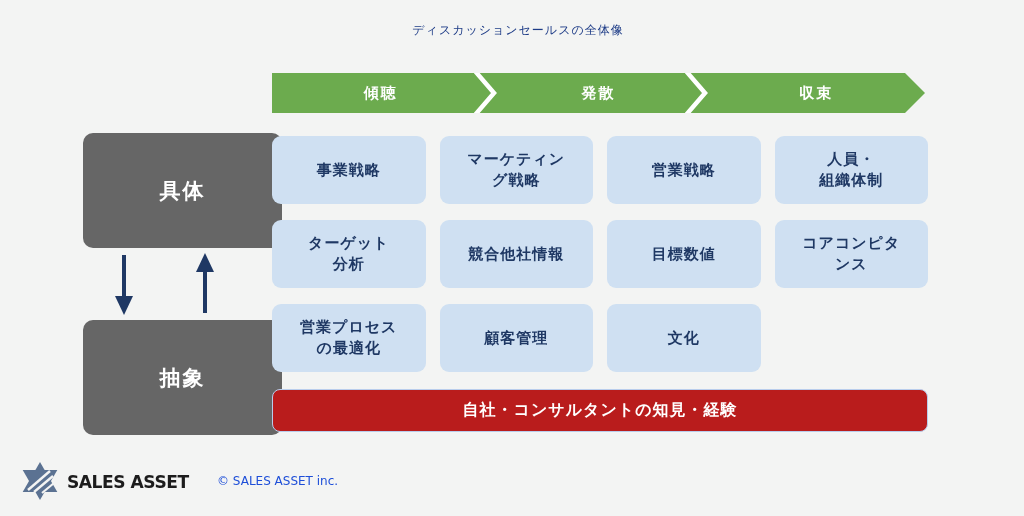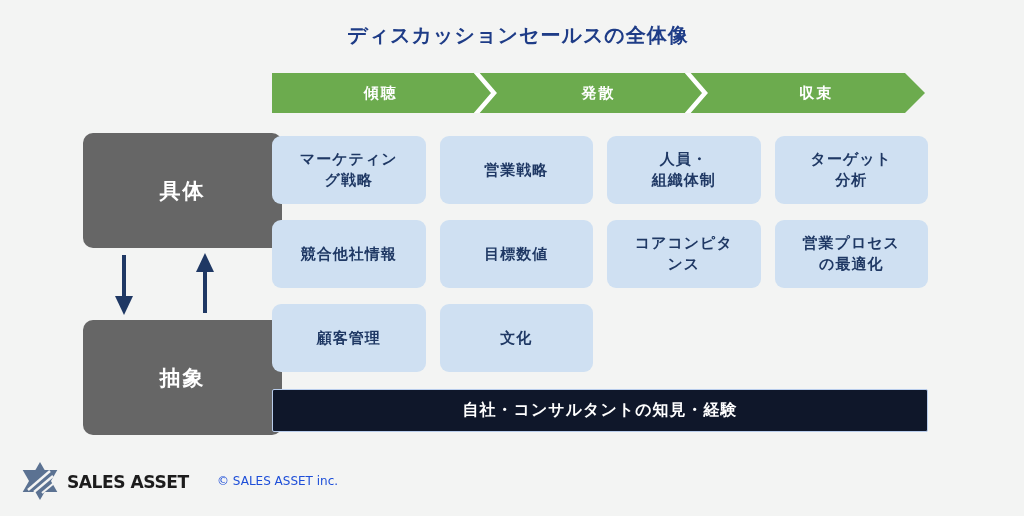--- a/index.html
+++ b/index.html
@@ -15,22 +15,22 @@
     background: #f3f4f3;
     overflow: hidden;
   }
   
   .title {
     position: absolute;
     top: 22px;
     left: 88px;
     width: 860px;
     text-align: center;
-    font-size: 20px;
-    font-weight: 700;
+    font-size: 12px;
+    font-weight: 400;
     color: #1e3c87;
     letter-spacing: 1px;
   }
   
   .flow-band {
     position: absolute;
     left: 272px;
     top: 73px;
     width: 653px;
     height: 40px;
@@ -108,23 +108,23 @@
     white-space: pre-line;
     letter-spacing: 1px;
   }
   
   .foundation-bar {
     position: absolute;
     left: 272px;
     top: 389px;
     width: 656px;
     height: 43px;
-    background: #0f172a;
+    background: #b91c1c;
     border: 1px solid #b9cdec;
-    border-radius: 2px;
+    border-radius: 8px;
     display: flex;
     align-items: center;
     justify-content: center;
     color: #ffffff;
     font-size: 16px;
     font-weight: 700;
     letter-spacing: 1px;
   }
   
   .footer {
@@ -177,20 +177,21 @@
     <polygon points="32,46 50,46 41,65" fill="#1f3864"></polygon>
     <line x1="122" y1="63" x2="122" y2="20" stroke="#1f3864" stroke-width="4"></line>
     <polygon points="113,22 131,22 122,3" fill="#1f3864"></polygon>
   </svg>
 
   <div class="axis-box bottom">
     <span>抽象</span>
   </div>
 
   <div class="grid">
+    <div class="cell">事業戦略</div>
     <div class="cell">マーケティン
 グ戦略</div>
     <div class="cell">営業戦略</div>
     <div class="cell">人員・
 組織体制</div>
     <div class="cell">ターゲット
 分析</div>
     <div class="cell">競合他社情報</div>
     <div class="cell">目標数値</div>
     <div class="cell">コアコンピタ

